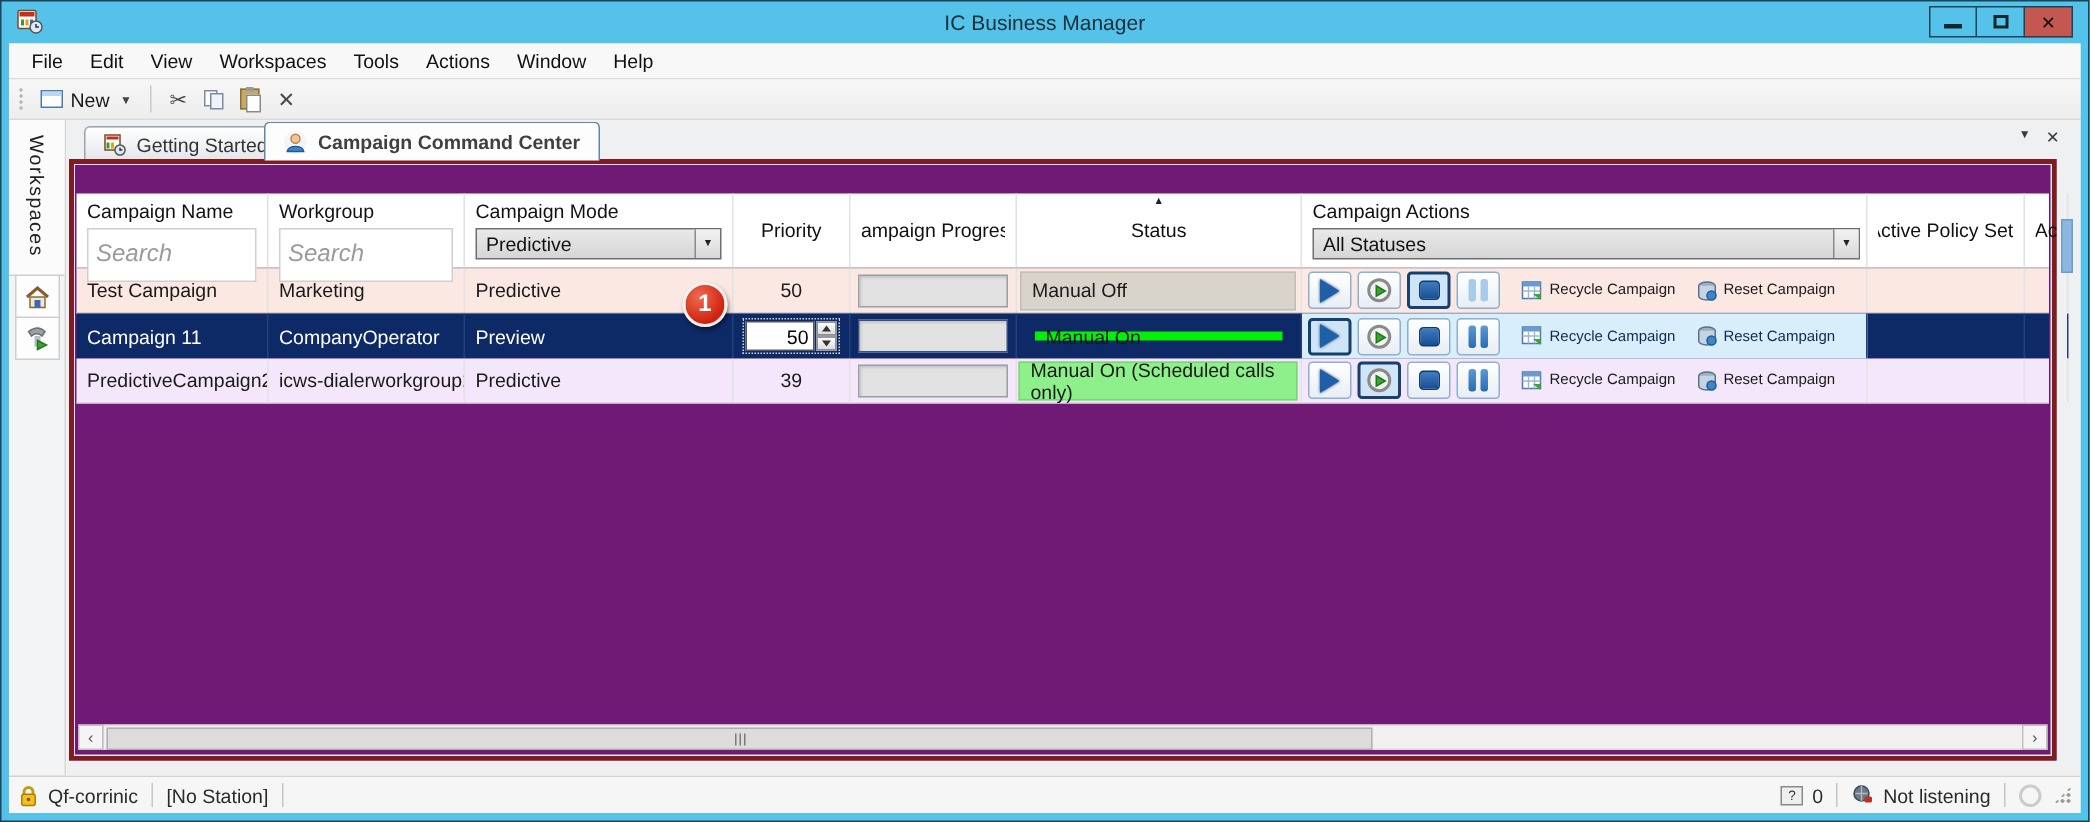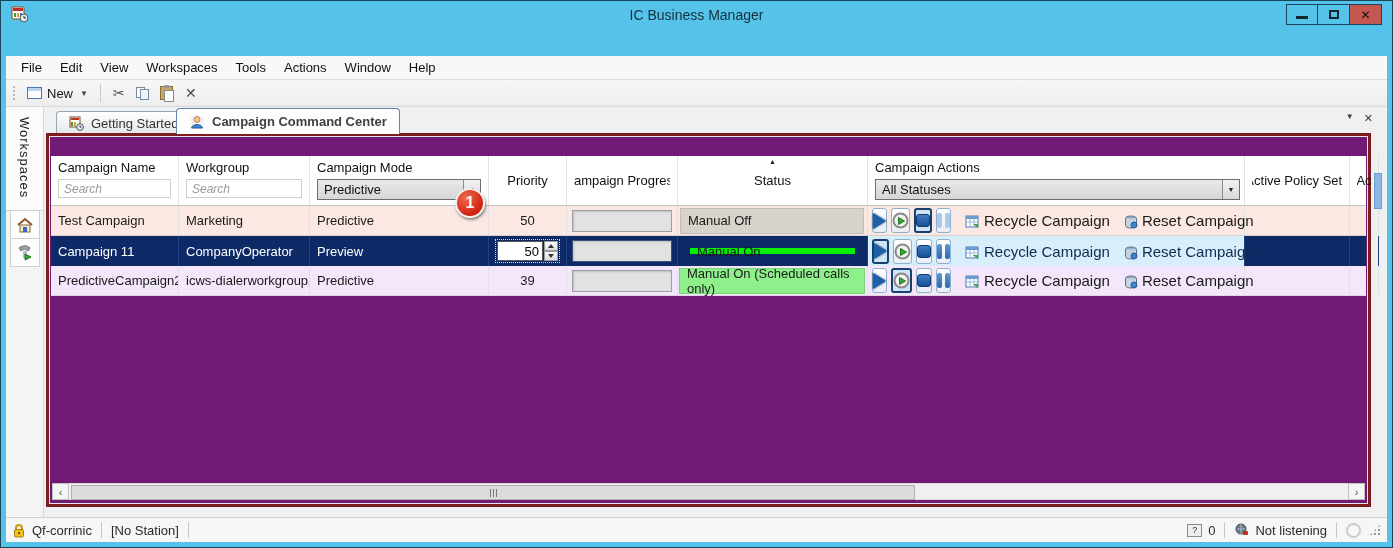--- a/index.html
+++ b/index.html
@@ -12,21 +12,21 @@
   .app-icon { position:absolute; left:10px; top:4px; }
   .win-controls { position:absolute; right:10px; top:3px; display:flex; }
   .win-btn { width:32px; height:21px; border:1px solid #1c4458; border-left:none; background:#55c3e9; display:flex; align-items:center; justify-content:center; cursor:default; }
   .win-btn:first-child { border-left:1px solid #1c4458; }
   .win-btn.close { background:#c4574f; font-weight:bold; }
   .glyph-min { width:12px; height:3px; background:#12262e; margin-top:6px; }
   .glyph-max { width:10px; height:9px; border:2px solid #12262e; }
   .win-btn.close span { color:#12120f; font-weight:bold; font-size:12px; }
 
   
-  .app { position:absolute; left:5px; right:5px; top:28px; bottom:5px; background:#eef0f1; display:flex; flex-direction:column;margin-top:27px; }
+  .app { position:absolute; left:5px; right:5px; top:28px; bottom:5px; background:#eef0f1; display:flex; flex-direction:column; }
 
   .menubar { height:24px; background:#f8f8f8; border-bottom:1px solid #dcdcdc; display:flex; align-items:center; padding-left:6px; }
   .menu-item { padding:3px 9px; color:#111; cursor:default; }
 
   .toolbar { height:27px; background:linear-gradient(#f7f7f7,#ededed); border-bottom:1px solid #d9d9d9; display:flex; align-items:center; }
   .tb-grip { width:4px; height:16px; margin:0 5px 0 6px; background-image:radial-gradient(circle,#b9b9b9 1px,transparent 1.2px); background-size:4px 4px; }
   .tb-new { display:flex; align-items:center; gap:5px; padding:2px 6px; border-radius:2px; cursor:default; }
   .tb-new-icon { width:15px; height:12px; border:1px solid #4a7ab0; background:#fdfdfd; position:relative; }
   .tb-new-icon::before { content:""; position:absolute; left:0; right:0; top:0; height:3px; background:#bcd6ee; }
   .tb-caret { font-size:8px; color:#444; margin-left:2px; }
@@ -62,21 +62,21 @@
   
   .grid { position:absolute; left:2px; right:2px; top:20px; }
   .hdr { display:flex; border-bottom:1px solid #c4c4c4; background:#fff; height:50px; }
   .cell { flex:0 0 auto; border-right:1px solid #e2e2e2; min-width:0; position:relative; }
   .c0{width:128px}.c1{width:131px}.c2{width:179px}.c3{width:78px}.c4{width:111px}.c5{width:190px}.c6{width:377px}.c7{width:105px}.c8{width:29px}
   .cfill { flex:1 1 auto; border-right:none; }
   .hdr .cell { padding:4px 7px; }
   .hdr-label { font-size:13px; color:#111; white-space:nowrap; overflow:hidden; }
   .hdr-center { display:flex; align-items:center; justify-content:center; height:100%; padding-top:0; }
   .sort-arrow { position:absolute; top:2px; left:0; right:0; text-align:center; font-size:7px; color:#222; }
-  .search-input { width:100%; height:19px; margin-top:4px; border:1px solid #cfcfcf; padding:0 5px; font-style:italic; font-size:12px; color:#333; background:#fff; }
+  .search-input { width:100%; height:36px; margin-top:4px; border:1px solid #cfcfcf; padding:0 5px; font-style:italic; font-size:16px; color:#333; background:#fff; }
   .search-input::placeholder { color:#9a9a9a; font-style:italic; }
   .dropdown { height:21px; margin-top:4px; border:1px solid #6e6e6e; background:linear-gradient(#e9e9e9,#d6d6d6); display:flex; align-items:center; cursor:default; }
   .dropdown .dd-text { flex:1; padding:0 6px; font-size:13px; color:#111; white-space:nowrap; overflow:hidden; }
   .dropdown .dd-btn { width:17px; height:100%; border-left:1px solid #8a8a8a; display:flex; align-items:center; justify-content:center; font-size:7px; color:#222; background:linear-gradient(#f2f2f2,#d9d9d9); }
 
   .row { display:flex; height:30px; align-items:stretch; }
   .row .cell { display:flex; align-items:center; font-size:13px; }
   .row .txt { padding-left:7px; white-space:nowrap; overflow:hidden; }
   .row-salmon { background:#fce8e2; border-bottom:1px solid #d2d2d2; }
   .row-selected { background:#0d2a66; color:#ffffff; }
@@ -102,21 +102,21 @@
 
   .actions-cell { gap:4px; padding-left:4px; }
   .actions-selected { background:#d9eefb; color:#102a52; }
   .abtn { width:29px; height:25px; background:linear-gradient(#ffffff,#e8eef5); border:1px solid #8fb0cc; border-radius:3px; display:flex; align-items:center; justify-content:center; cursor:default; }
   .abtn.pressed { border:2px solid #17406e; background:#cfe4f6; }
   .tri-play { width:0; height:0; border-left:13px solid #1f5fa8; border-top:8px solid transparent; border-bottom:8px solid transparent; filter:drop-shadow(0 0 1px #0d3a6e); }
   .sq-stop { width:14px; height:13px; background:linear-gradient(#3f7cc0,#174f94); border-radius:3px; border:1px solid #0f3a70; }
   .pause-bars { display:flex; gap:3px; }
   .pause-bars i { width:5px; height:15px; background:linear-gradient(#5d9ad2,#2a6bb0); border-radius:2px; display:block; }
   .pause-bars.pale i { background:#a8cbe8; }
-  .link-action { display:flex; align-items:flex-end; gap:4px; margin-left:10px; white-space:nowrap; cursor:default; font-size:15px; }
+  .link-action { display:flex; align-items:center; gap:4px; margin-left:10px; white-space:nowrap; cursor:default; font-size:10px; }
   .row-selected .link-action { color:#102a52; }
 
   
   .hscroll { position:absolute; left:3px; right:3px; bottom:4px; height:17px; display:flex; align-items:center; }
   .hs-btn { width:17px; height:17px; border:1px solid #c2c2c2; background:#f4f4f4; display:flex; align-items:center; justify-content:center; color:#555; font-size:11px; cursor:default; }
   .hs-track { flex:1; height:17px; background:#f0f0f0; border-top:1px solid #dcdcdc; border-bottom:1px solid #dcdcdc; position:relative; }
   .hs-thumb { position:absolute; left:2px; top:0; width:66%; height:15px; margin-top:1px; background:#dcdcdc; border:1px solid #b0b0b0; display:flex; align-items:center; justify-content:center; gap:2px; cursor:default; }
   .hs-thumb i { width:1px; height:8px; background:#7a7a7a; display:block; }
 
   

